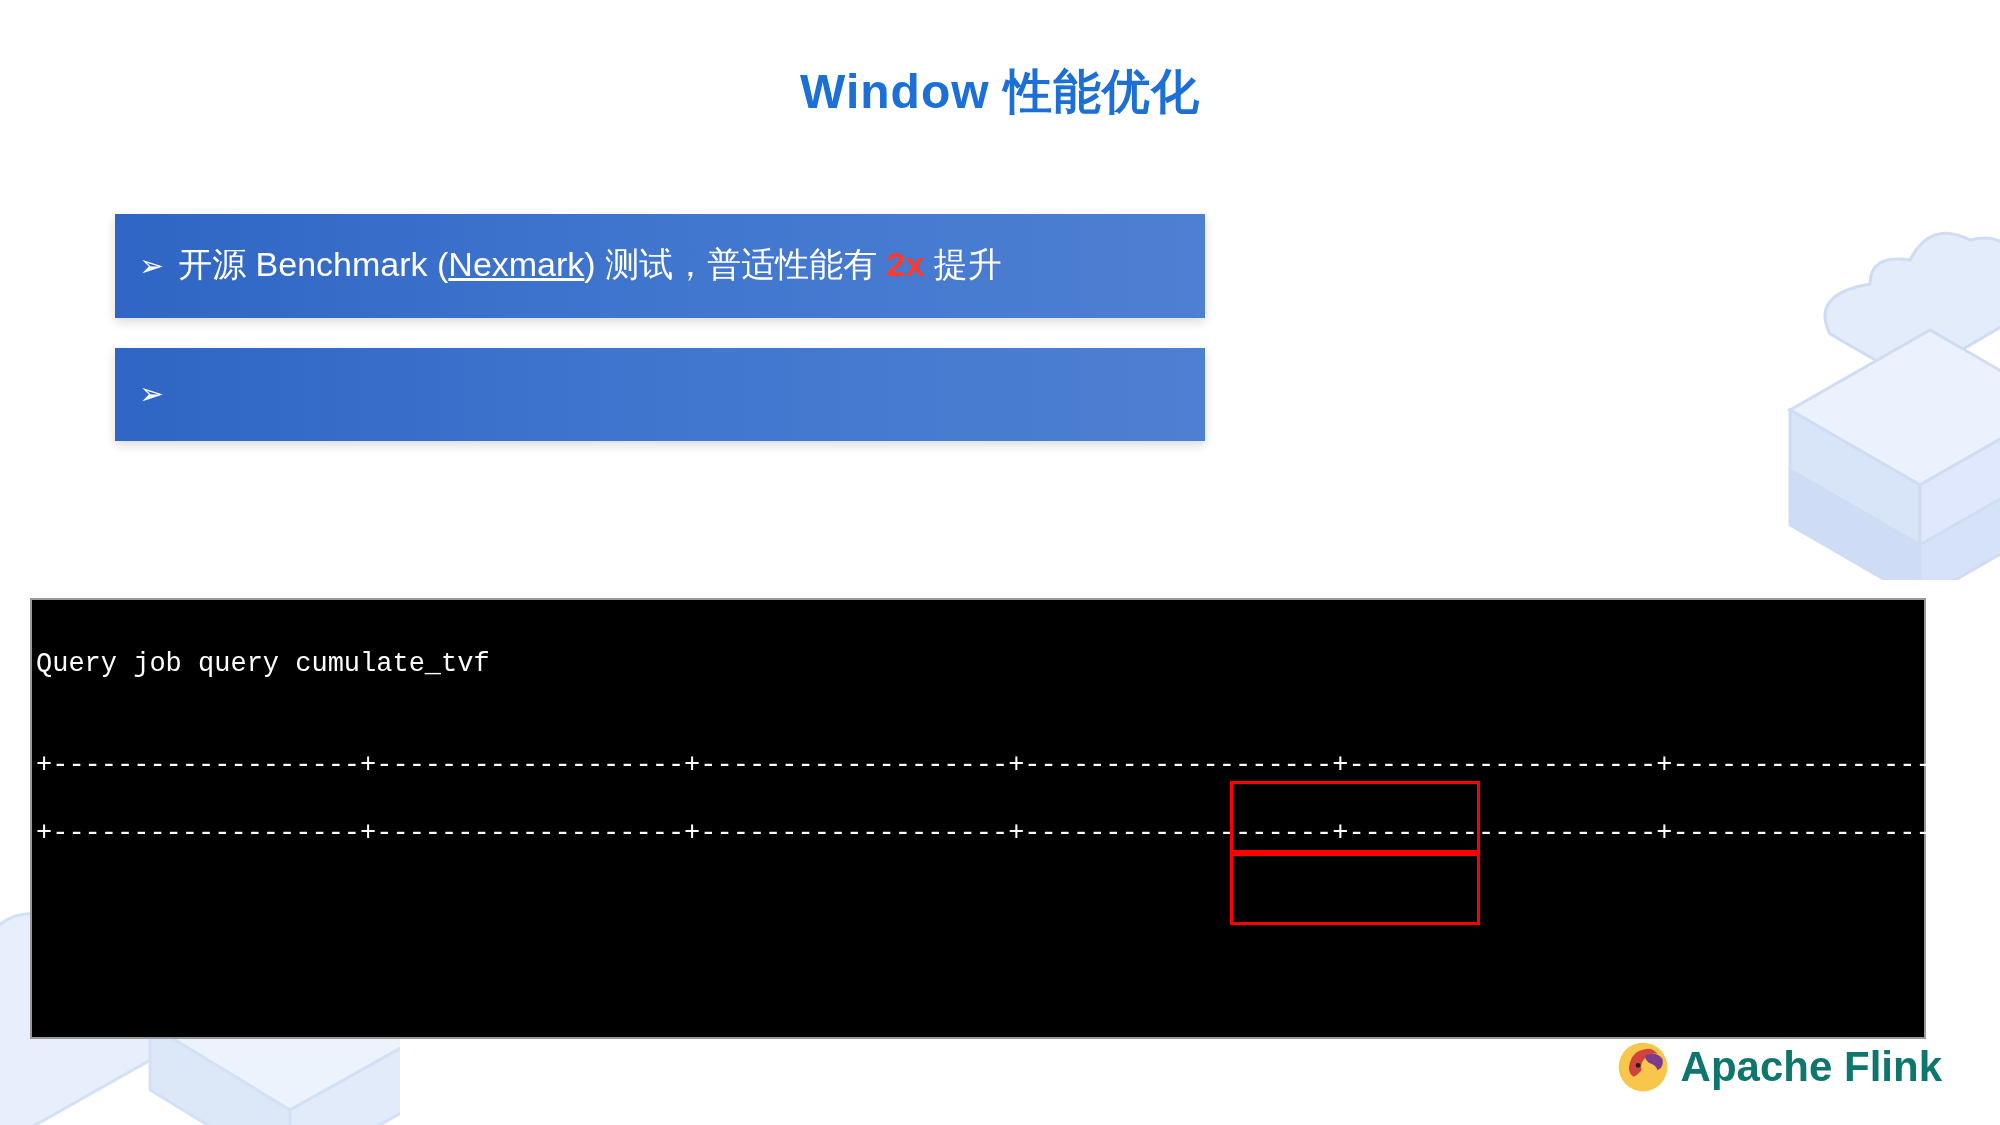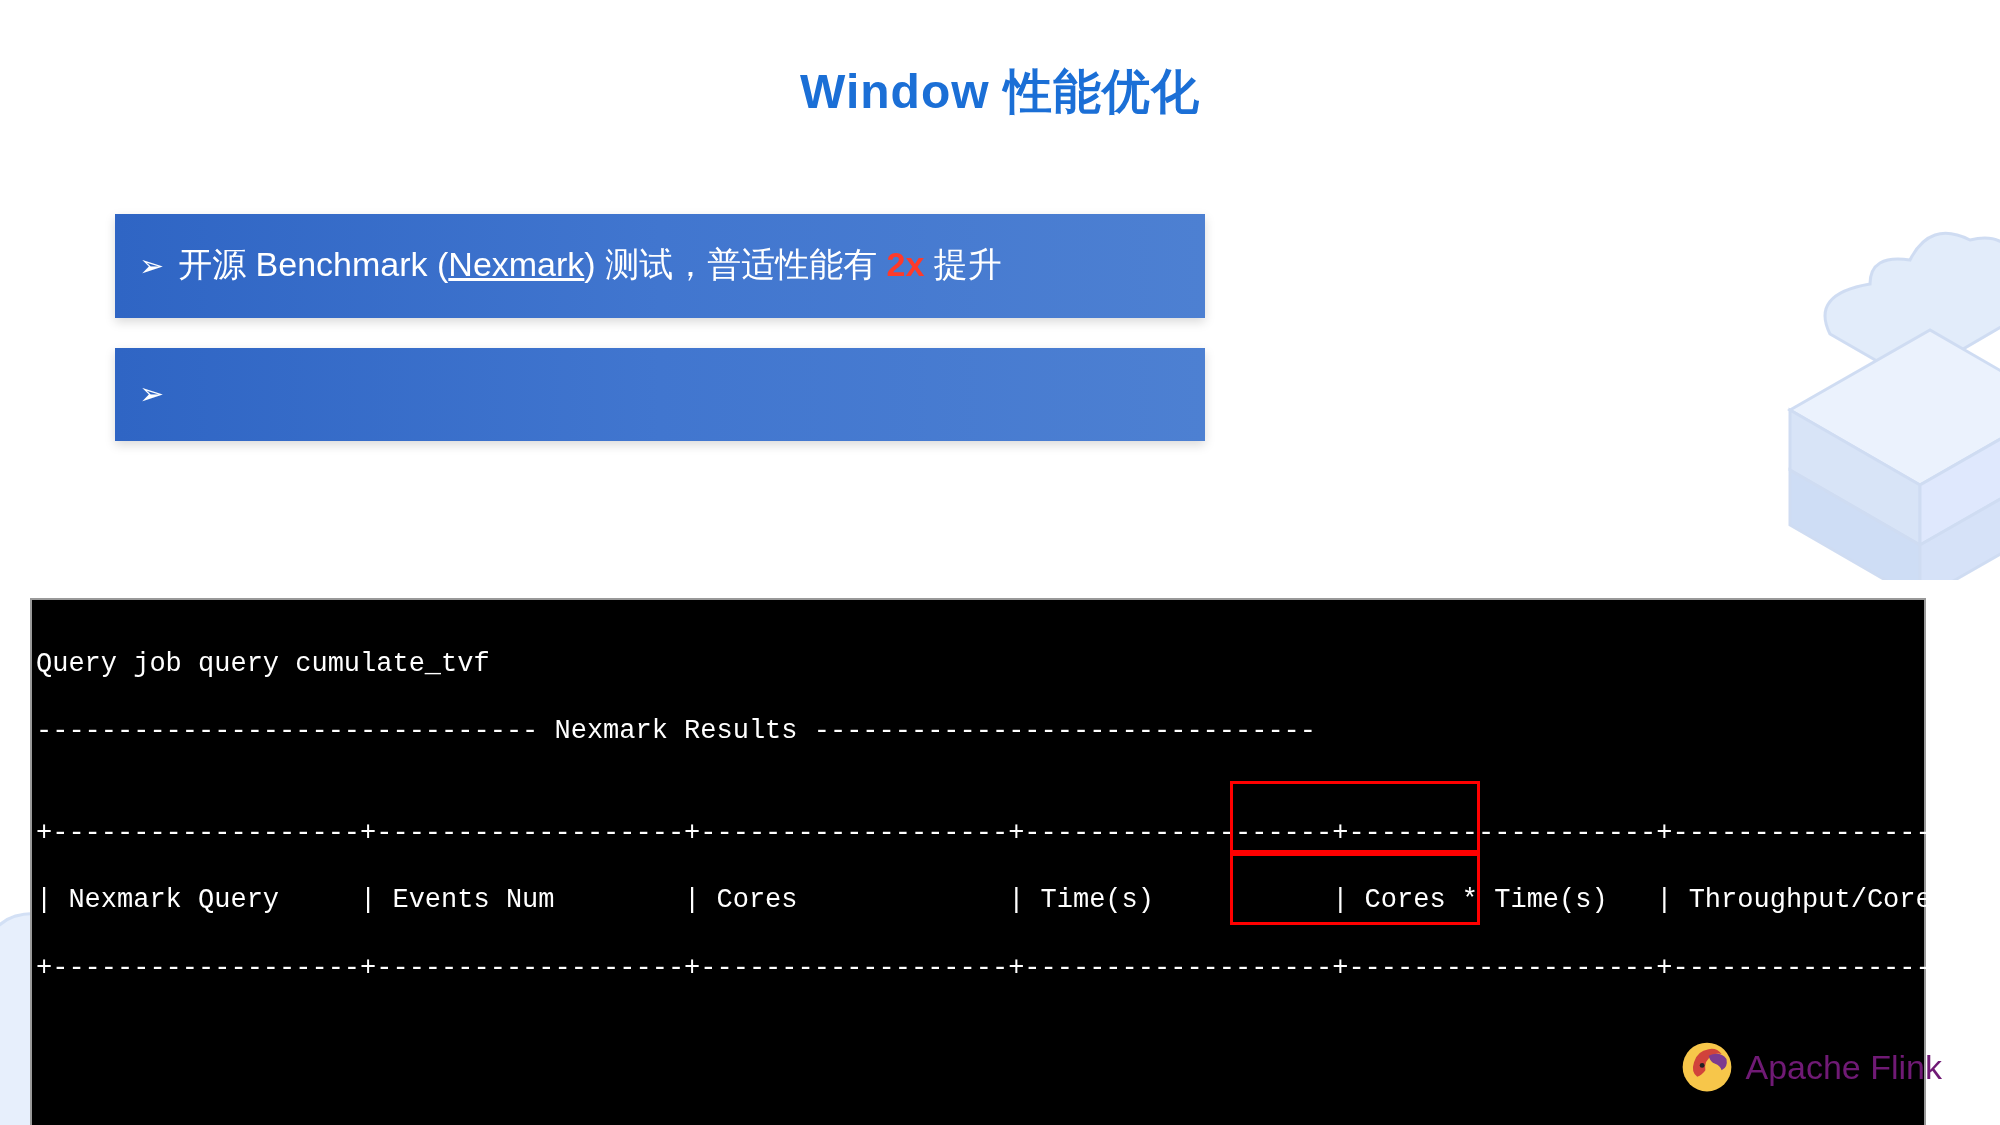--- a/index.html
+++ b/index.html
@@ -90,23 +90,23 @@
 
   .footer-logo {
     position: absolute;
     right: 58px;
     bottom: 32px;
     display: flex;
     align-items: center;
     gap: 12px;
   }
   .footer-logo .txt {
-    font-size: 34px;
-    font-weight: 400;
-    color: #701a75;
+    font-size: 42px;
+    font-weight: 700;
+    color: #0f766e;
   }
   .squirrel {
     width: 52px;
     height: 52px;
   }
 </style>
 </head>
 <body>
 
 <svg class="bg-deco-right" viewBox="0 0 350 380">
@@ -140,24 +140,22 @@
       <span>开源 Benchmark (</span><span class="underline">Nexmark</span><span>) 测试，普适性能有 </span><span class="red">2x</span><span> 提升</span>
     </span>
   </div>
   <div class="bullet">
     <span class="arrow">➢</span>
   </div>
 </div>
 
 <div class="terminal-wrap">
 <span style="display: block;">Query job query cumulate_tvf</span>
-<span style="display: block;">------------------------------- Nexmark Results -------------------------------</span>
 <span style="display: block;"></span>
 <span style="display: block;">+-------------------+-------------------+-------------------+-------------------+-------------------+-------------------+</span>
-<span style="display: block;">| Nexmark Query     | Events Num        | Cores             | Time(s)           | Cores * Time(s)   | Throughput/Cores  |</span>
 <span style="display: block;">+-------------------+-------------------+-------------------+-------------------+-------------------+-------------------+</span>
 
 
 
 
 </div>
 
 <div class="hl-box" style="left:1230px; top:781px; width:250px; height:72px;"></div>
 <div class="hl-box" style="left:1230px; top:853px; width:250px; height:72px;"></div>
 

